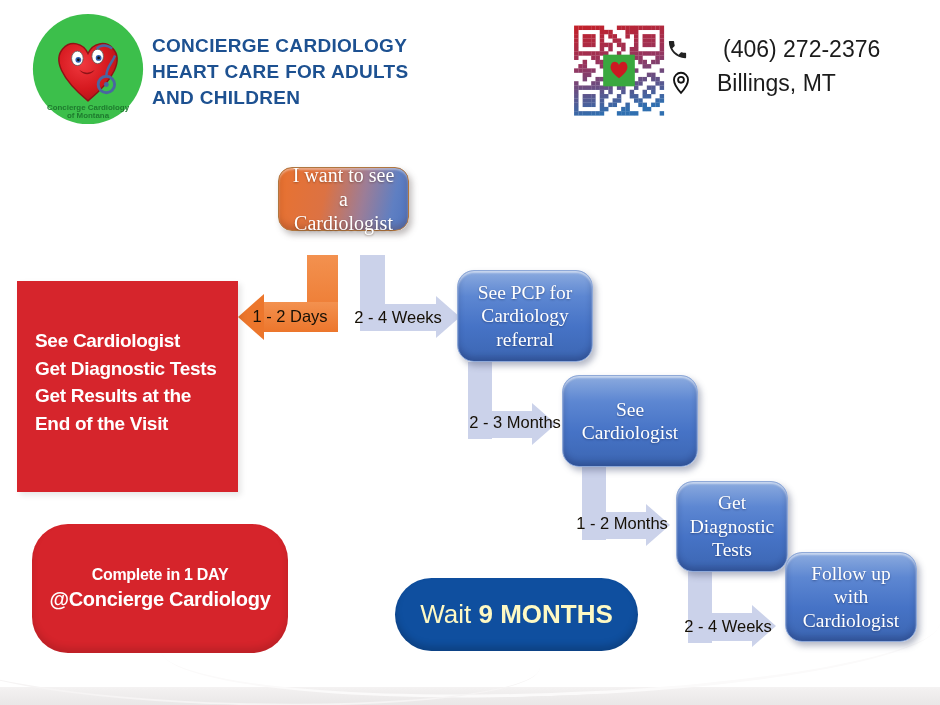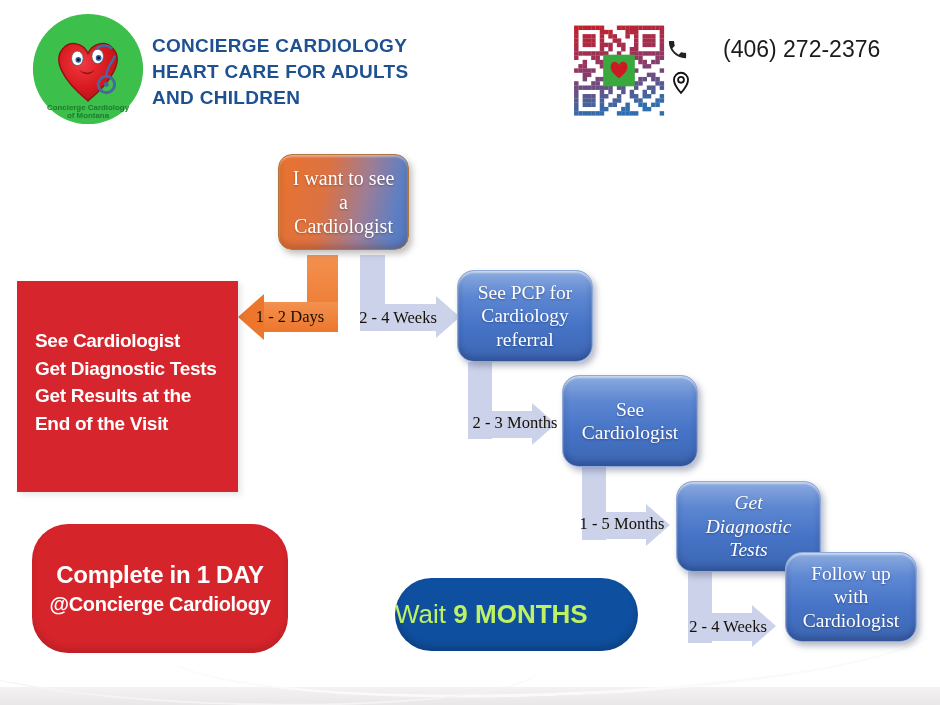--- a/index.html
+++ b/index.html
@@ -57,27 +57,27 @@
     text-shadow:0 1px 2px rgba(10,20,60,.4);
   }
   .vbar, .hbar { position:absolute; z-index:1; }
   .lav { background:#cbd2ea; }
   .org { background:linear-gradient(180deg,#f3914f 0%, #ec762c 100%); }
   .ahead { position:absolute; width:0; height:0; border-style:solid; z-index:1; }
   .ahead-right { border-width:21px 0 21px 24px; border-color:transparent transparent transparent #cbd2ea; }
   .ahead-left  { border-width:23px 26px 23px 0; border-color:transparent #ec762c transparent transparent; }
   .flow-label {
     position:absolute; z-index:3; text-align:center;
-    font-family:Liberation Serif, serif;
+    font-family:Liberation Sans, sans-serif;
     font-size:16.5px; color:#161006;
   }
 
   
   .start-box {
-    left:278px; top:154px; width:131px; height:96px; border-radius:14px;
+    left:278px; top:167px; width:131px; height:64px; border-radius:14px;
     background:linear-gradient(102deg,#e9722f 0%, #dc7243 36%, #9c7d97 64%, #5f7fc2 86%, #4f74bf 100%);
     border:1px solid #b0763f;
     box-shadow: inset 0 2px 2px rgba(255,255,255,.4),
                 inset 0 -4px 6px rgba(90,40,20,.25),
                 3px 4px 6px rgba(120,110,110,.45);
     font-size:20px; line-height:1.2; text-shadow:0 1px 2px rgba(60,30,10,.4);
   }
   .org-vbar  { left:307px; top:255px; width:31px; height:76px; }
   .org-hbar  { left:264px; top:302px; width:74px; height:30px; }
   .org-head  { left:238px; top:294px; }
@@ -93,21 +93,21 @@
   .e2-hbar   { left:468px; top:411px; width:64px; height:27px; }
   .e2-head   { left:532px; top:403px; }
   .lbl-m23   { left:458px; top:413px; width:100px;margin-left:7px; }
 
   .see-box   { left:562px; top:375px; width:136px; height:92px; }
   .e3-vbar   { left:582px; top:463px; width:24px; height:77px; }
   .e3-hbar   { left:582px; top:512px; width:64px; height:27px; }
   .e3-head   { left:646px; top:504px; }
   .lbl-m12   { left:572px; top:514px; width:100px; }
 
-  .diag-box  { left:676px; top:481px; width:145px; height:91px;font-style:italic; }
+  .diag-box  { left:676px; top:481px; width:112px; height:91px; }
   .e4-vbar   { left:688px; top:568px; width:24px; height:75px; }
   .e4-hbar   { left:688px; top:613px; width:64px; height:28px; }
   .e4-head   { left:752px; top:605px; }
   .lbl-w2    { left:680px; top:617px; width:96px; }
 
   .follow-box{ left:785px; top:552px; width:132px; height:90px; }
 
   
   .red-square {
     left:17px; top:281px; width:221px; height:211px;
@@ -121,27 +121,27 @@
   }
 
   
   .complete-badge {
     left:32px; top:524px; width:256px; height:129px; border-radius:36px;
     background:#d6242b; z-index:2;
     display:flex; flex-direction:column; align-items:center; justify-content:center;
     color:#fff; text-align:center;
     box-shadow: inset 0 -5px 7px rgba(0,0,0,.12);
   }
-  .complete-line1 { font-size:24px; font-weight:bold; letter-spacing:-0.3px; }
+  .complete-line1 { font-size:16px; font-weight:bold; letter-spacing:-0.3px; }
   .complete-line2 { font-size:20px; font-weight:bold; letter-spacing:-0.3px; margin-top:4px; }
   .wait-pill {
     left:395px; top:578px; width:243px; height:73px; border-radius:37px;
     background:#0f4f9f; z-index:2;
-    display:flex; align-items:center; 
-    color:#bef264; font-size:26px;
+    display:flex; align-items:center; justify-content:center;
+    color:#fef9c3; font-size:26px;
     box-shadow: inset 0 -5px 7px rgba(0,0,0,.18);
   }
   .wait-value { font-weight:bold; margin-left:0.28em; }
 </style>
 </head>
 <body>
 
 <div class="page">
 
   <div class="bottom-band"></div>
@@ -405,20 +405,21 @@
 
   <svg class="abs phone-icon" viewBox="0 0 24 24">
     <path d="M6.62 10.79c1.44 2.83 3.76 5.14 6.59 6.59l2.2-2.21c.27-.27.67-.36 1.02-.24 1.12.37 2.33.57 3.57.57.55 0 1 .45 1 1V20c0 .55-.45 1-1 1-9.39 0-17-7.61-17-17 0-.55.45-1 1-1h3.5c.55 0 1 .45 1 1 0 1.25.2 2.45.57 3.57.11.35.03.74-.25 1.02l-2.2 2.2z" fill="#222"></path>
   </svg>
   <div class="abs phone-text">(406) 272-2376</div>
 
   <svg class="abs pin-icon" viewBox="0 0 24 24">
     <path d="M12 21.5C12 21.5 5.5 14.6 5.5 9.5a6.5 6.5 0 1 1 13 0c0 5.1-6.5 12-6.5 12z" fill="none" stroke="#141414" stroke-width="1.7"></path>
     <circle cx="12" cy="9.5" r="2.7" fill="none" stroke="#141414" stroke-width="1.7"></circle>
   </svg>
+  <div class="abs loc-text">Billings, MT</div>
 
   <div class="abs flow-box start-box preline">I want to see
 a
 Cardiologist</div>
 
   <div class="vbar org org-vbar"></div>
   <div class="hbar org org-hbar"></div>
   <div class="ahead ahead-left org-head"></div>
   <div class="flow-label lbl-days">1 - 2 Days</div>
 
@@ -442,21 +443,21 @@
   <div class="hbar lav e2-hbar"></div>
   <div class="ahead ahead-right e2-head"></div>
   <div class="flow-label lbl-m23">2 - 3 Months</div>
 
   <div class="abs flow-box blue-box see-box preline">See
 Cardiologist</div>
 
   <div class="vbar lav e3-vbar"></div>
   <div class="hbar lav e3-hbar"></div>
   <div class="ahead ahead-right e3-head"></div>
-  <div class="flow-label lbl-m12">1 - 5 Months</div>
+  <div class="flow-label lbl-m12">1 - 2 Months</div>
 
   <div class="abs flow-box blue-box diag-box preline">Get
 Diagnostic
 Tests</div>
 
   <div class="vbar lav e4-vbar"></div>
   <div class="hbar lav e4-hbar"></div>
   <div class="ahead ahead-right e4-head"></div>
   <div class="flow-label lbl-w2">2 - 4 Weeks</div>
 

